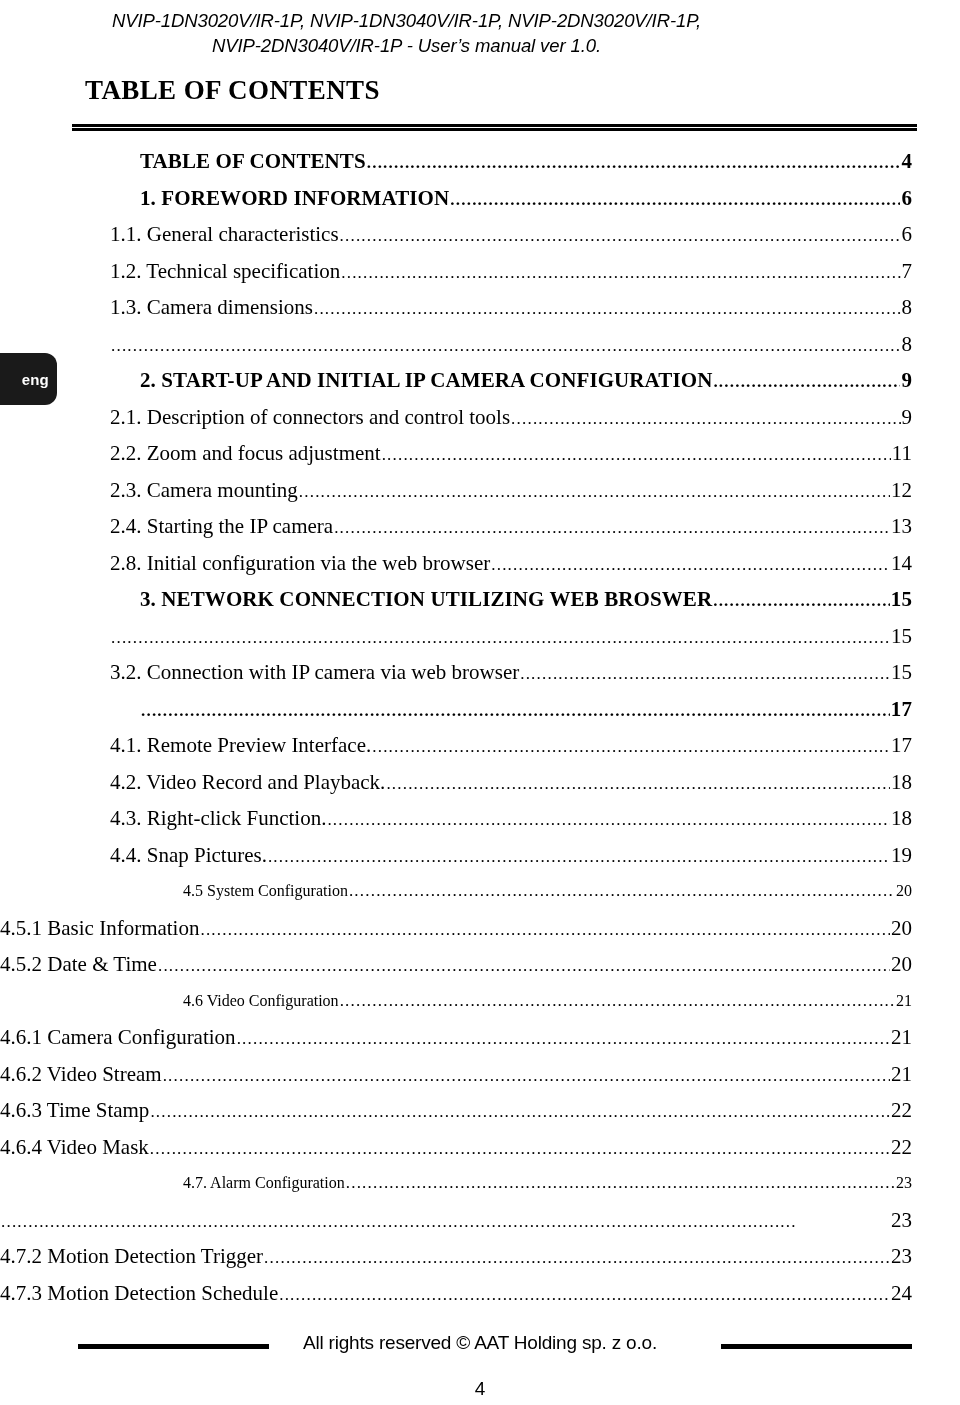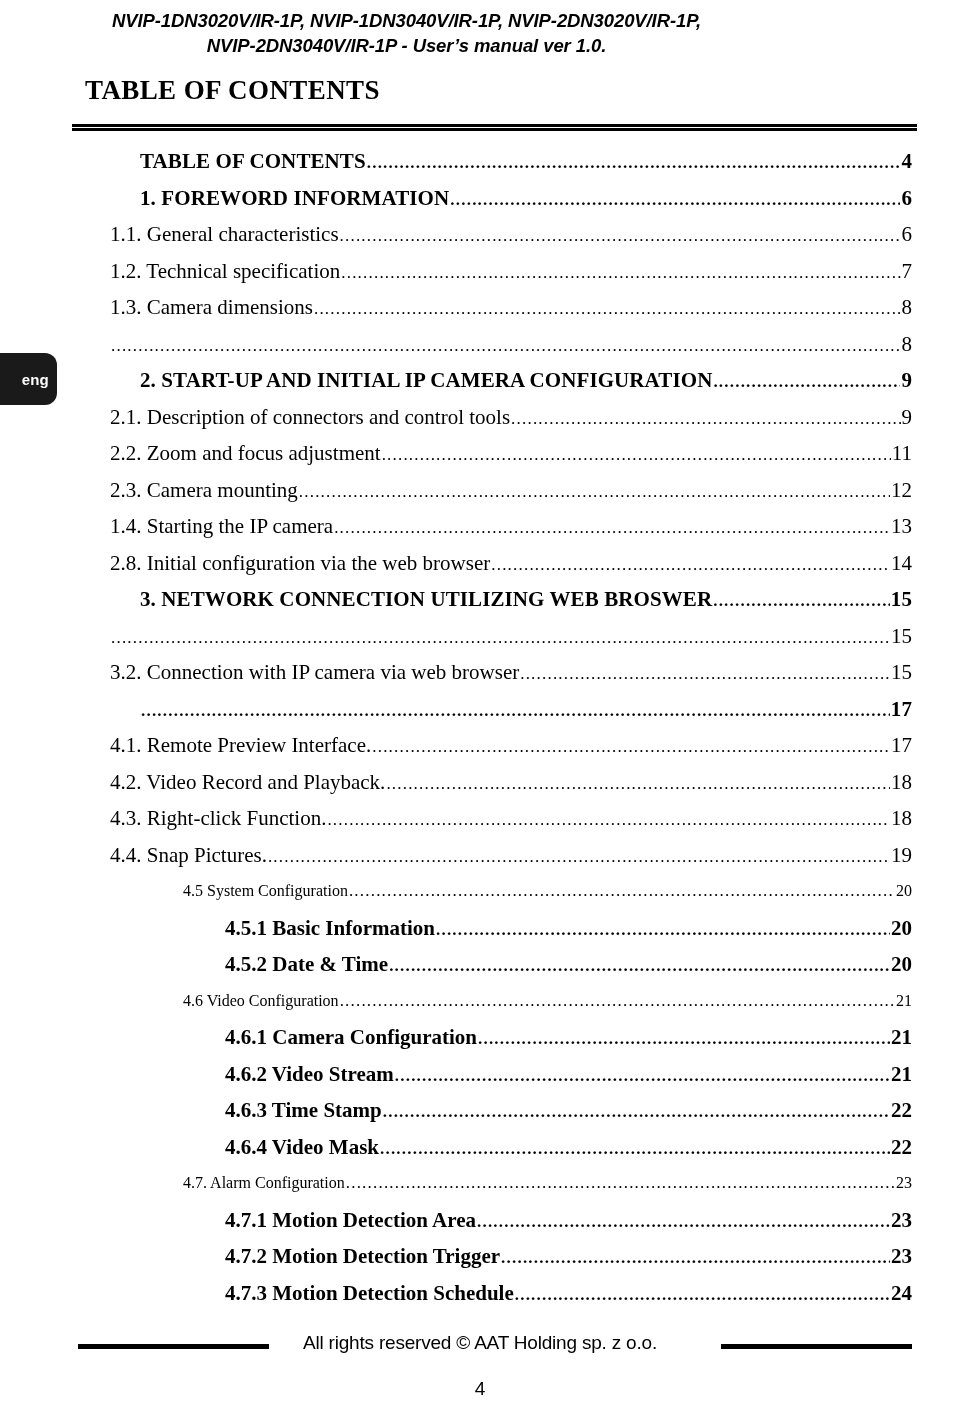--- a/index.html
+++ b/index.html
@@ -19,21 +19,21 @@
   
   .doc-header {
     position: absolute;
     top: 0;
     left: 0;
     width: 813px;
     padding-top: 8px;
     text-align: center;
     font-family: "Liberation Sans", sans-serif;
     font-style: italic;
-    font-weight: bold;
+    font-weight: normal;
     font-size: 18.5px;
     line-height: 25px;
     letter-spacing: -0.1px;
   }
   .doc-header .hdr-line { display: block; white-space: nowrap; }
 
   
   .lang-tab {
     position: absolute;
     left: -14px;
@@ -109,21 +109,21 @@
   .toc-page {
     flex: 0 0 auto;
     text-align: right;
   }
 
   
   .lvl1 { padding-left: 140px; font-size: 21px; font-weight: bold; letter-spacing: 0.1px; }
   .lvl1 .toc-page { font-size: 21px; font-weight: bold; }
   .lvl2 { padding-left: 110px; font-size: 21px; }
   .lvl2 .toc-page { font-size: 21px; }
-  .lvl3 { padding-left: 225px; font-size: 21px; font-weight: bold; }
+  .lvl3 { font-size: 21px; }
   .lvl3 .toc-page { font-size: 21px; }
   
   .lvl2b { padding-left: 183px; }
 
   
   .footer {
     position: absolute;
     left: 0;
     top: 1330px;
     width: 960px;
@@ -225,21 +225,21 @@
       <span class="toc-label">2.2. Zoom and focus adjustment</span>
       <span class="toc-dots">..................................................................................................................................................</span>
       <span class="toc-page">11</span>
     </div>
     <div class="toc-entry lvl2">
       <span class="toc-label">2.3. Camera mounting </span>
       <span class="toc-dots">..................................................................................................................................................</span>
       <span class="toc-page">12</span>
     </div>
     <div class="toc-entry lvl2">
-      <span class="toc-label">1.4. Starting the IP camera</span>
+      <span class="toc-label">2.4. Starting the IP camera</span>
       <span class="toc-dots">..................................................................................................................................................</span>
       <span class="toc-page">13</span>
     </div>
     <div class="toc-entry lvl2">
       <span class="toc-label">2.8. Initial configuration via the web browser</span>
       <span class="toc-dots">..................................................................................................................................................</span>
       <span class="toc-page">14</span>
     </div>
     <div class="toc-entry lvl1">
       <span class="toc-label">3. NETWORK CONNECTION UTILIZING WEB BROSWER </span>
@@ -318,21 +318,20 @@
       <span class="toc-label">4.6.4 Video Mask </span>
       <span class="toc-dots">..................................................................................................................................................</span>
       <span class="toc-page">22</span>
     </div>
     <div class="toc-entry lvl2b">
       <span class="toc-label">4.7. Alarm Configuration </span>
       <span class="toc-dots">..................................................................................................................................................</span>
       <span class="toc-page">23</span>
     </div>
     <div class="toc-entry lvl3">
-      <span class="toc-label">4.7.1 Motion Detection Area</span>
       <span class="toc-dots">..................................................................................................................................................</span>
       <span class="toc-page">23</span>
     </div>
     <div class="toc-entry lvl3">
       <span class="toc-label">4.7.2 Motion Detection Trigger </span>
       <span class="toc-dots">..................................................................................................................................................</span>
       <span class="toc-page">23</span>
     </div>
     <div class="toc-entry lvl3">
       <span class="toc-label">4.7.3 Motion Detection Schedule</span>

